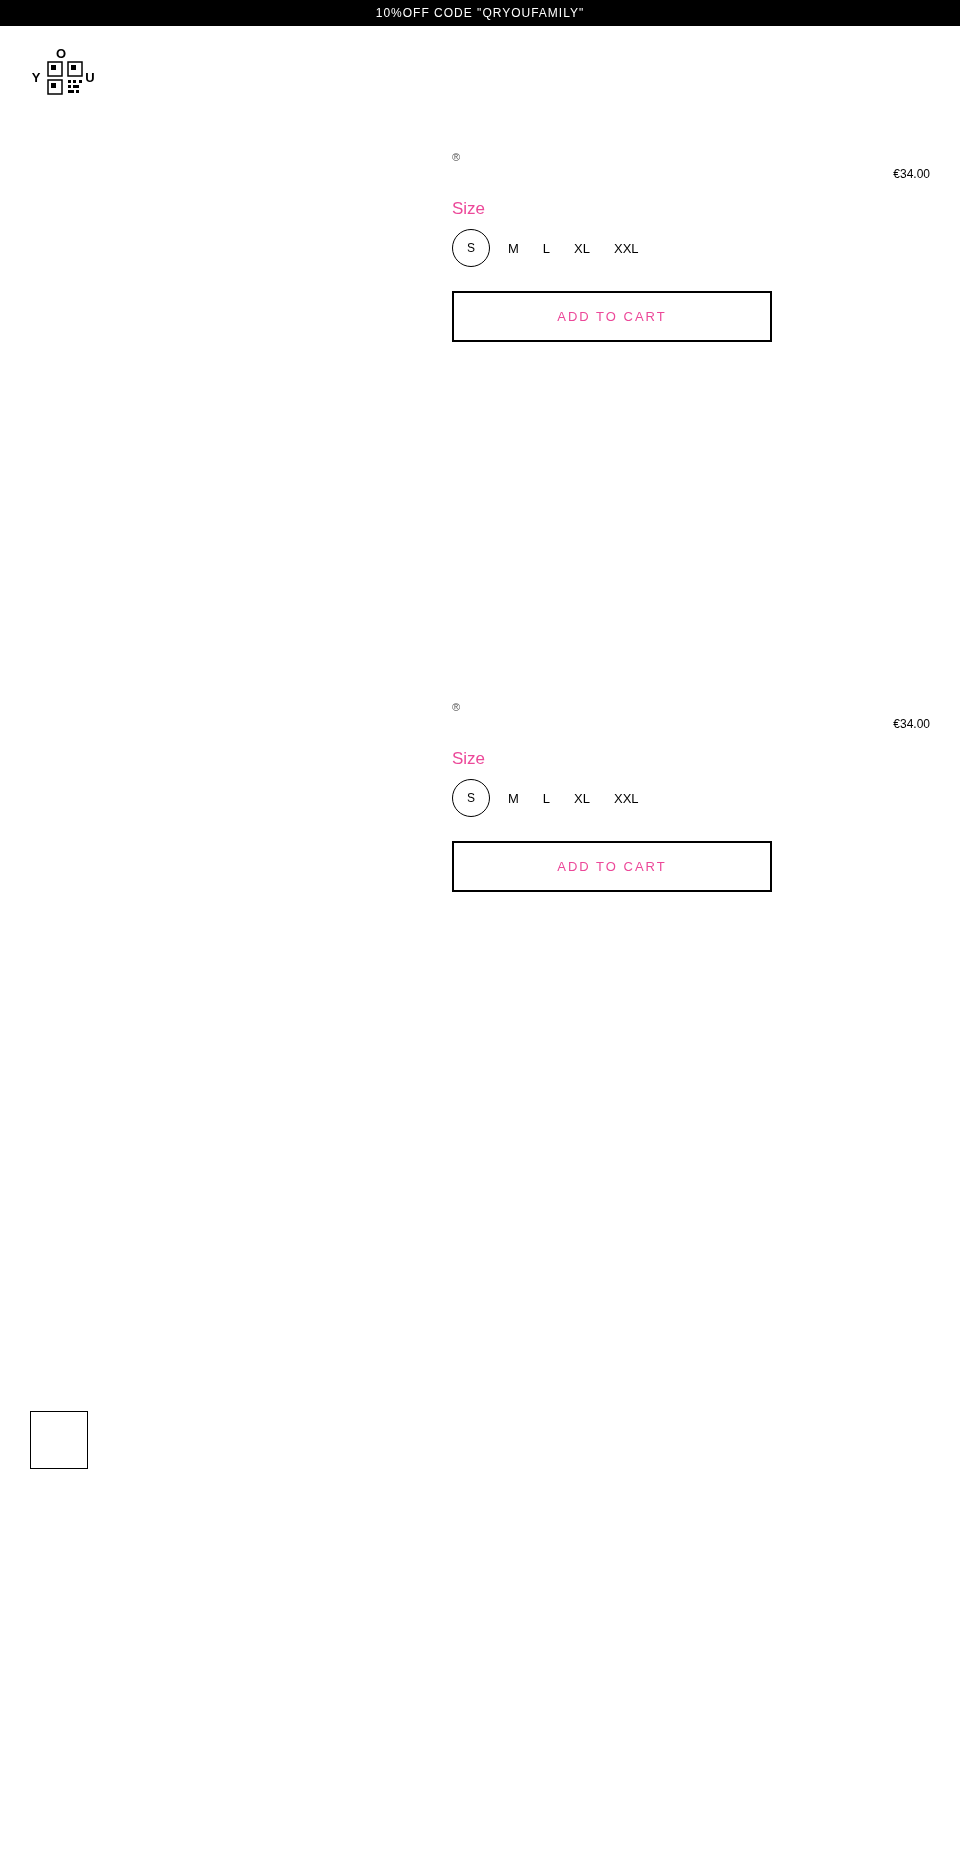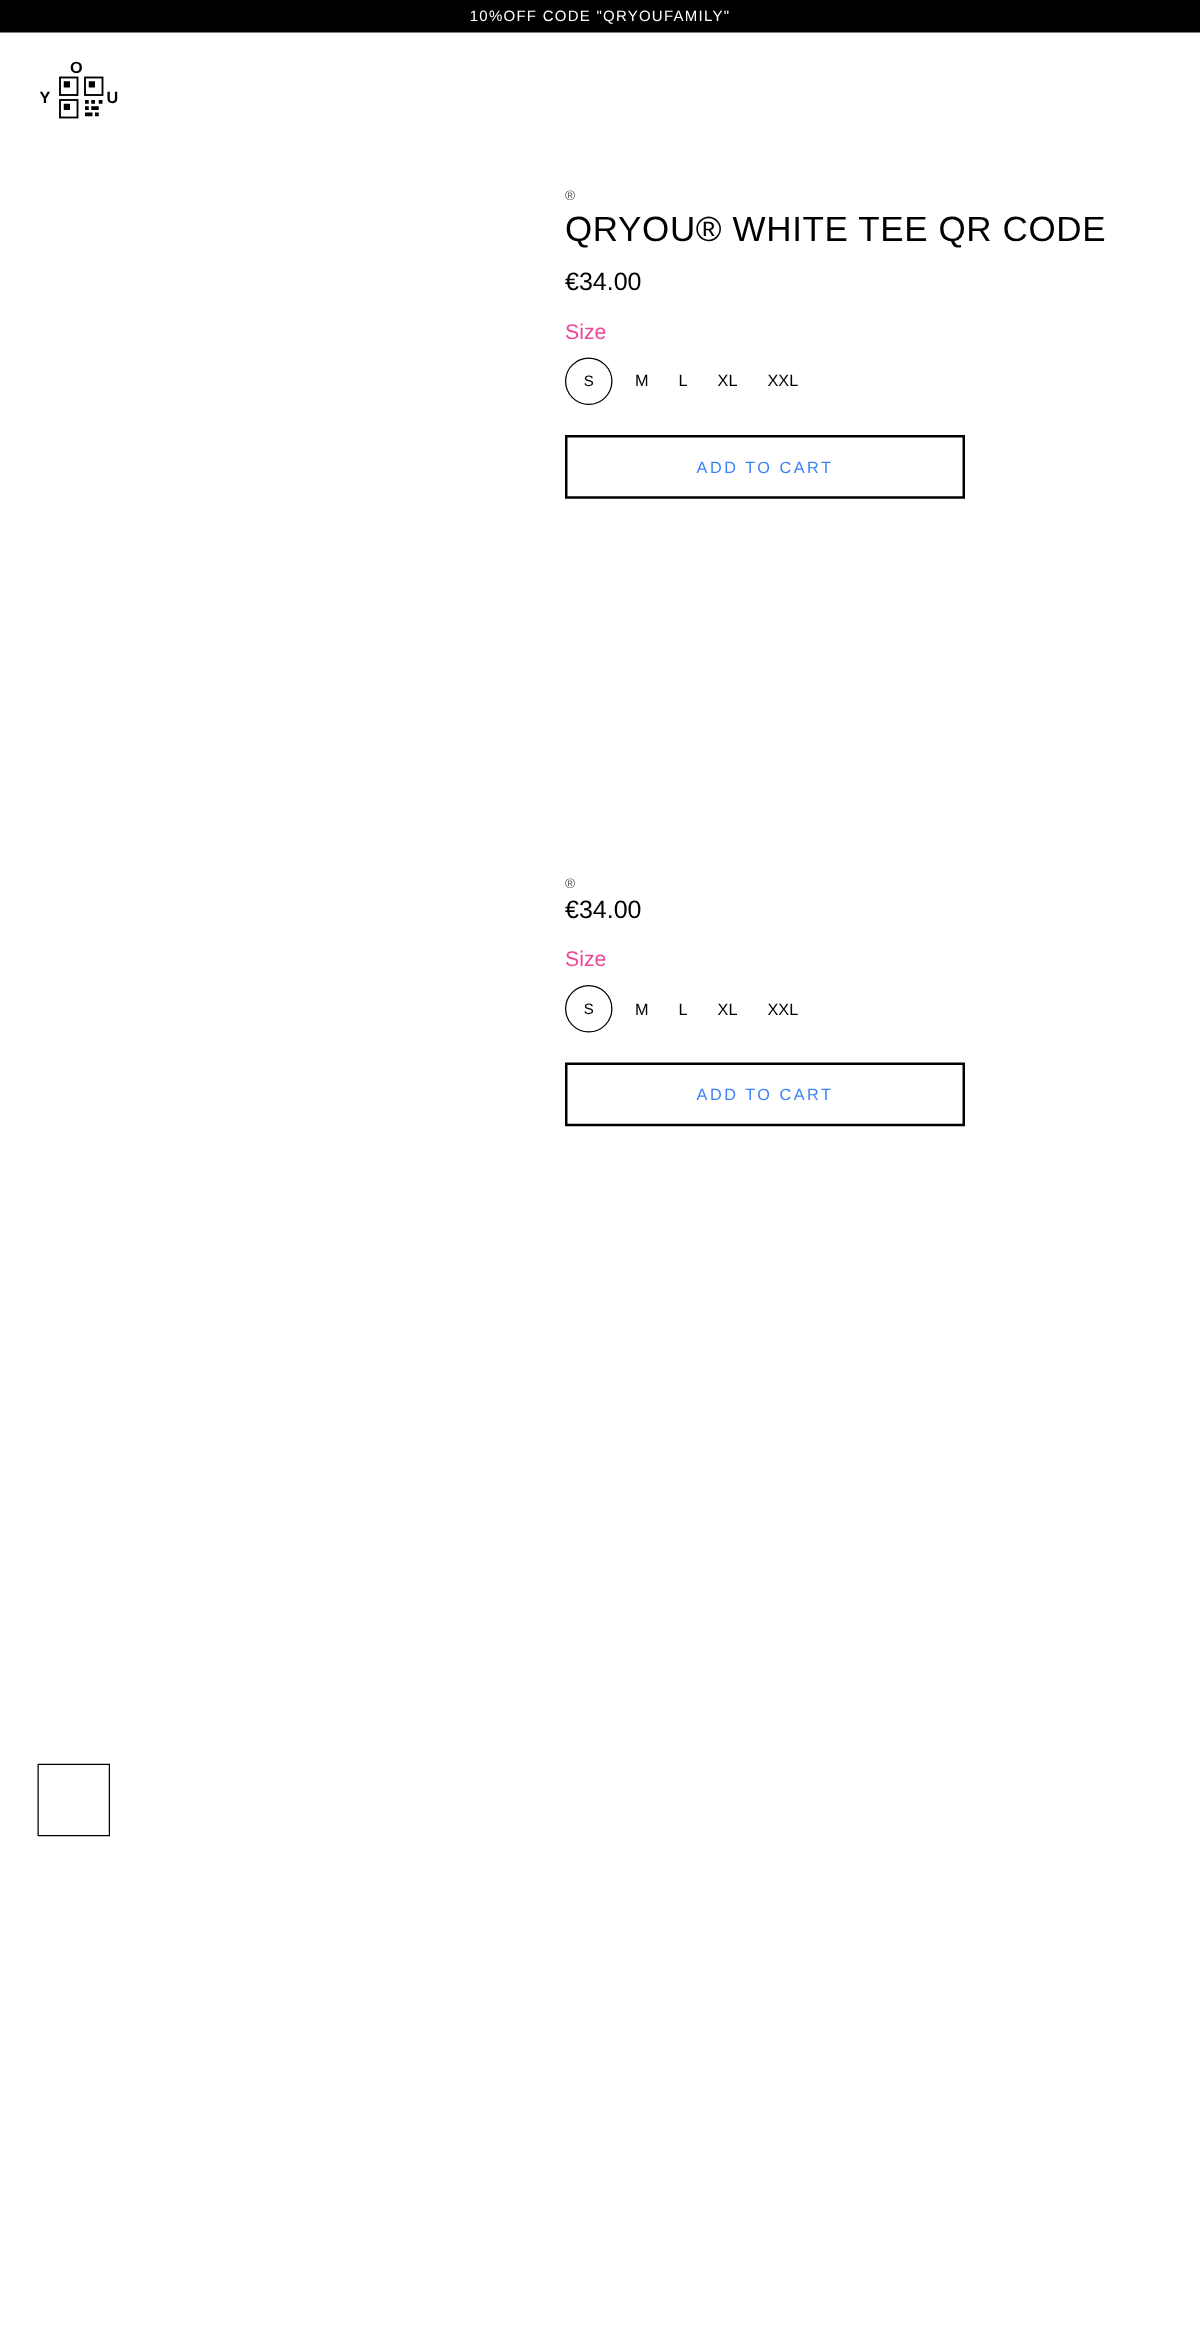--- a/index.html
+++ b/index.html
@@ -84,23 +84,24 @@
       font-size: 28px;
       font-weight: 400;
       letter-spacing: 0.5px;
       line-height: 1.2;
       margin-bottom: 14px;
       color: #000;
       text-transform: uppercase;
     }
 
     .product-price {
-      font-size: 20px;
+      font-size: 12px;
       color: #000;
       margin-bottom: 18px;
+      text-align: right;
     }
 
     .size-label {
       font-size: 17px;
       color: #ec4899;
       margin-bottom: 10px;
     }
 
     .size-options {
       display: flex;
@@ -139,21 +140,21 @@
     .add-to-cart-btn {
       width: 100%;
       max-width: 320px;
       padding: 16px 0;
       background: #fff;
       border: 2px solid #000;
       font-size: 13px;
       letter-spacing: 2px;
       text-transform: uppercase;
       cursor: pointer;
-      color: #3b82f6;
+      color: #ec4899;
       font-weight: 400;
     }
 
     
     .product-section-2 {
       margin-top: 60px;
     }
 
     
     .black-tee-thumb {
@@ -216,21 +217,20 @@
   <div class="product-image-col">
 
     <div class="product-image-main">
       
     </div>
   </div>
 
   <div class="product-details-col">
     <div class="product-registered">®</div>
 
-    <h1 class="product-title">QRYOU® WHITE TEE QR CODE</h1>
 
     <div class="product-price">€34.00</div>
 
     <div class="size-label">Size</div>
 
     <div class="size-options">
       <div class="size-option selected">S</div>
       <span class="size-option-text">M</span>
       <span class="size-option-text">L</span>
       <span class="size-option-text">XL</span>

